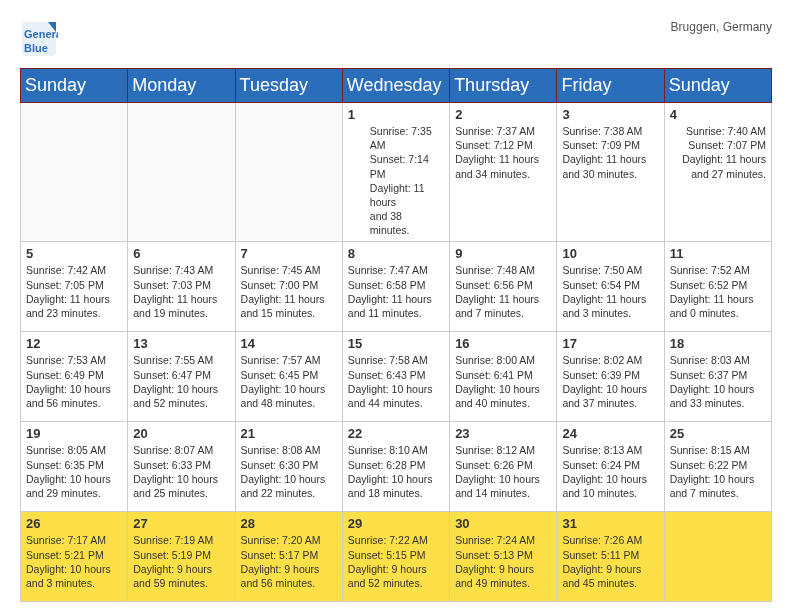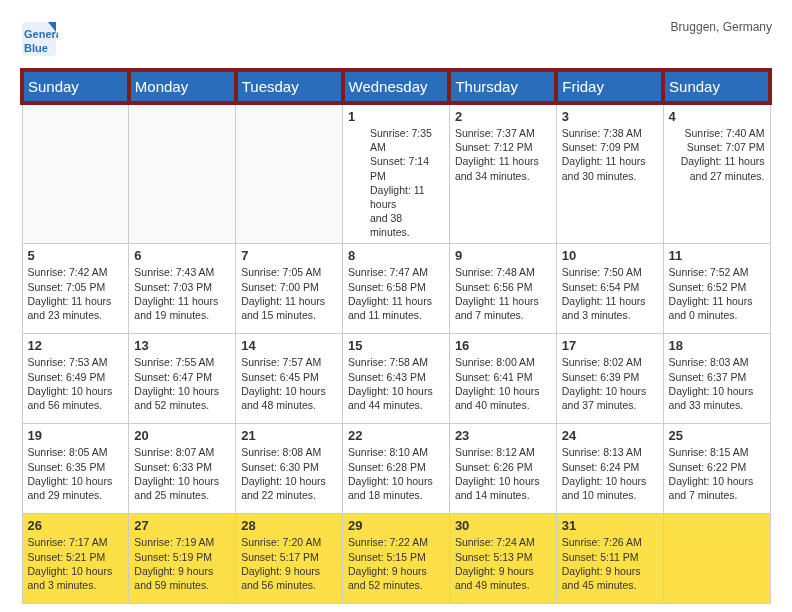--- a/index.html
+++ b/index.html
@@ -34,24 +34,24 @@
       color: #555;
     }
     .calendar {
       width: 100%;
       border-collapse: collapse;
       border: 1px solid #ccc;
     }
     .calendar th {
       background: #2a6ebb;
       color: #fff;
-      font-size: 15px;
+      font-size: 18px;
       padding: 6px 4px;
       text-align: left;
-      border: 4px solid #7f1d1d;
+      border: 1px solid #7f1d1d;
       font-weight: normal;
     }
     .calendar td {
       border: 1px solid #ccc;
       vertical-align: top;
       padding: 4px 5px;
       width: calc(100% / 7);
       height: 90px;
       font-size: 11px;
       color: #333;
@@ -148,21 +148,21 @@
         </td>
         <td>
           <div class="day-number">6</div>
           <div class="day-info" style="white-space: pre-line;">Sunrise: 7:43 AM
 Sunset: 7:03 PM
 Daylight: 11 hours
 and 19 minutes.</div>
         </td>
         <td>
           <div class="day-number">7</div>
-          <div class="day-info" style="white-space: pre-line;">Sunrise: 7:05 AM
+          <div class="day-info" style="white-space: pre-line;">Sunrise: 7:45 AM
 Sunset: 7:00 PM
 Daylight: 11 hours
 and 15 minutes.</div>
         </td>
         <td>
           <div class="day-number">8</div>
           <div class="day-info" style="white-space: pre-line;">Sunrise: 7:47 AM
 Sunset: 6:58 PM
 Daylight: 11 hours
 and 11 minutes.</div>

